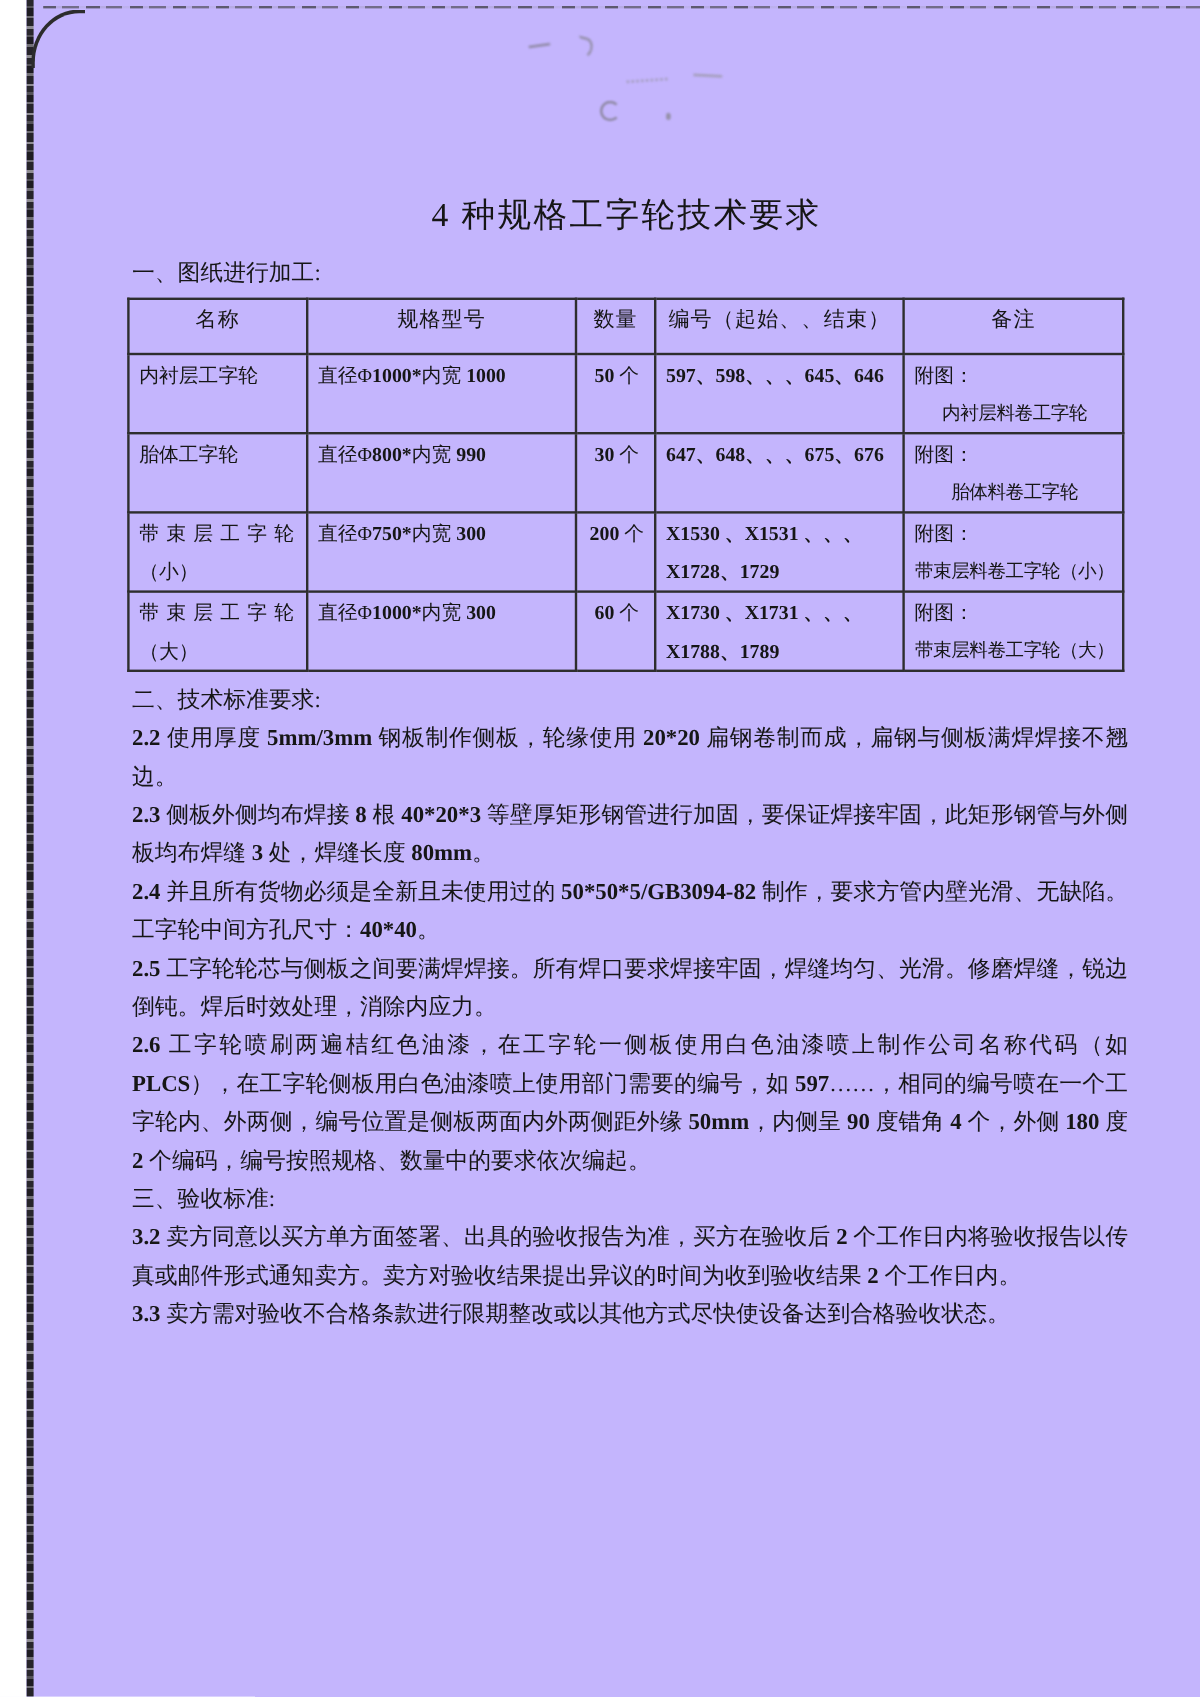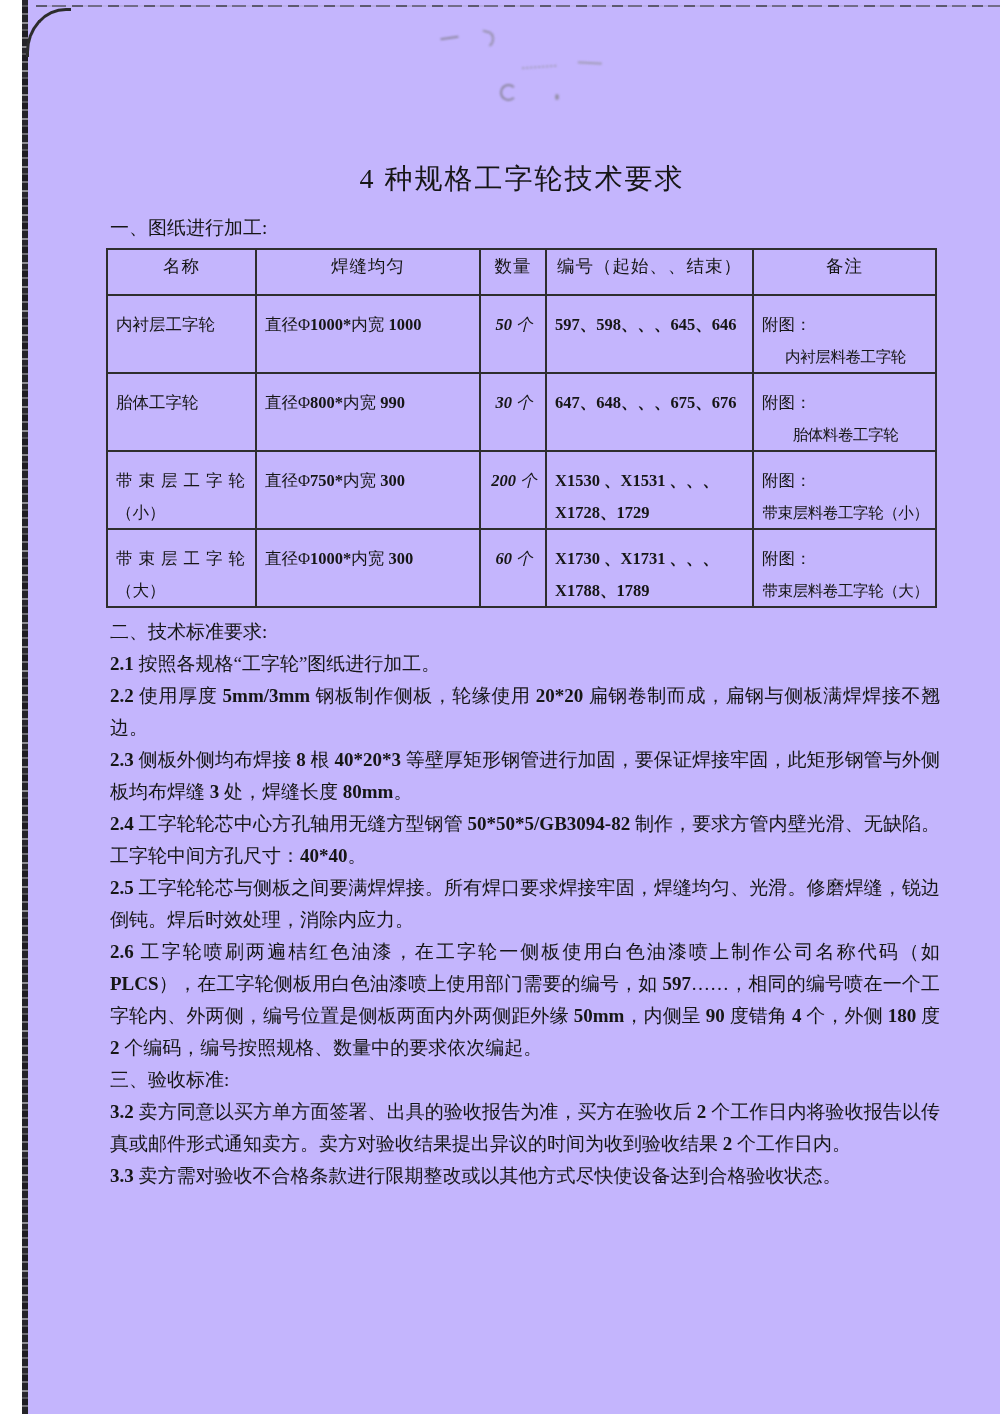--- a/index.html
+++ b/index.html
@@ -51,27 +51,27 @@
     border-collapse:collapse; table-layout:fixed;
     width:829px; margin:4px 0 0 -4px;
   }
   table.spec th, table.spec td {
     border:2px solid #2e2e2e; vertical-align:top; overflow:hidden;
   }
   table.spec th {
     font-size:17.5px; font-weight:normal; text-align:center;
     padding:4px 2px 3px 2px; letter-spacing:1px;
   }
-  table.spec td { font-size:16.5px; padding:16px 6px 2px 8px; }
+  table.spec td { font-size:16.5px; padding:4px 6px 2px 8px; }
   tr.hr { height:46px; }
   tr.r1 { height:55px; } tr.r2 { height:56px; }
   tr.r3 { height:62px; } tr.r4 { height:62px; }
   .cl { line-height:26px; white-space:nowrap; }
   .cl + .cl { margin-top:6px; }
-  td.c-qty { text-align:center; padding-left:2px; padding-right:2px;font-style:italic; }
+  td.c-qty { text-align:center; padding-left:2px; padding-right:2px; }
   td.c-spec { padding-left:10px; }
   td.c-ser { padding-left:10px; }
   .jname { text-align:justify; text-align-last:justify; white-space:normal; padding-right:4px; }
   .note2 { font-size:15.5px; letter-spacing:-0.4px;text-align:center; }
 </style>
 </head>
 <body>
 
 <div class="page">
 
@@ -95,21 +95,21 @@
       <colgroup>
         <col style="width:149px">
           <col style="width:224px">
           <col style="width:66px">
         <col style="width:207px">
           <col style="width:183px">
       </colgroup>
       <tbody>
           <tr class="hr">
         <th>名称</th>
-        <th>焊缝均匀</th>
+        <th>规格型号</th>
         <th>数量</th>
         <th>编号（起始、、结束）</th>
         <th>备注</th>
       </tr>
       <tr class="r1">
         <td class="c-name">
               <div class="cl"><span>内衬层工字轮</span></div>
             </td>
         <td class="c-spec">
               <div class="cl"><span>直径Φ</span><span class="b">1000*</span><span>内宽 </span><span class="b">1000</span></div>
@@ -180,24 +180,23 @@
         </td>
         <td class="c-note">
           <div class="cl"><span>附图：</span></div>
           <div class="cl note2"><span>带束层料卷工字轮（大）</span></div>
         </td>
       </tr>
     </tbody>
       </table>
 
     <p class="para after-table">二、技术标准要求:</p>
-    <p class="para"><span class="b">2.1 </span><span>按照各规格“工字轮”图纸进行加工。</span></p>
     <p class="para"><span class="b">2.2 </span><span>使用厚度 </span><span class="b">5mm/3mm</span><span> 钢板制作侧板，轮缘使用 </span><span class="b">20*20</span><span> 扁钢卷制而成，扁钢与侧板满焊焊接不翘边。</span></p>
     <p class="para"><span class="b">2.3 </span><span>侧板外侧均布焊接 </span><span class="b">8</span><span> 根 </span><span class="b">40*20*3</span><span> 等壁厚矩形钢管进行加固，要保证焊接牢固，此矩形钢管与外侧板均布焊缝 </span><span class="b">3</span><span> 处，焊缝长度 </span><span class="b">80mm</span><span>。</span></p>
-    <p class="para"><span class="b">2.4 </span><span>工字轮轮芯中心方孔轴用无缝方型钢管 </span><span class="b">50*50*5/GB3094-82</span><span> 制作，要求方管内壁光滑、无缺陷。工字轮中间方孔尺寸：</span><span class="b">40*40</span><span>。</span></p>
+    <p class="para"><span class="b">2.4 </span><span>并且所有货物必须是全新且未使用过的 </span><span class="b">50*50*5/GB3094-82</span><span> 制作，要求方管内壁光滑、无缺陷。工字轮中间方孔尺寸：</span><span class="b">40*40</span><span>。</span></p>
     <p class="para"><span class="b">2.5 </span><span>工字轮轮芯与侧板之间要满焊焊接。所有焊口要求焊接牢固，焊缝均匀、光滑。修磨焊缝，锐边倒钝。焊后时效处理，消除内应力。</span></p>
     <p class="para"><span class="b">2.6 </span><span>工字轮喷刷两遍桔红色油漆，在工字轮一侧板使用白色油漆喷上制作公司名称代码（如 </span><span class="b">PLCS</span><span>），在工字轮侧板用白色油漆喷上使用部门需要的编号，如 </span><span class="b">597</span><span>……，相同的编号喷在一个工字轮内、外两侧，编号位置是侧板两面内外两侧距外缘 </span><span class="b">50mm</span><span>，内侧呈 </span><span class="b">90</span><span> 度错角 </span><span class="b">4</span><span> 个，外侧 </span><span class="b">180</span><span> 度 </span><span class="b">2</span><span> 个编码，编号按照规格、数量中的要求依次编起。</span></p>
 
     <p class="para">三、验收标准:</p>
     <p class="para"><span class="b">3.2 </span><span>卖方同意以买方单方面签署、出具的验收报告为准，买方在验收后 </span><span class="b">2</span><span> 个工作日内将验收报告以传真或邮件形式通知卖方。卖方对验收结果提出异议的时间为收到验收结果 </span><span class="b">2</span><span> 个工作日内。</span></p>
     <p class="para"><span class="b">3.3 </span><span>卖方需对验收不合格条款进行限期整改或以其他方式尽快使设备达到合格验收状态。</span></p>
 
 
   </div>
 </div>

